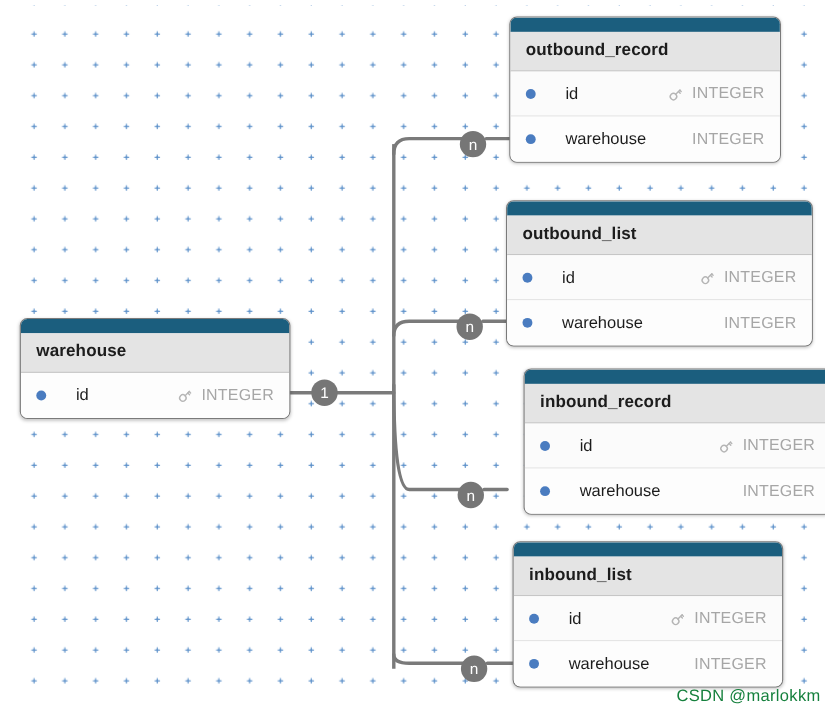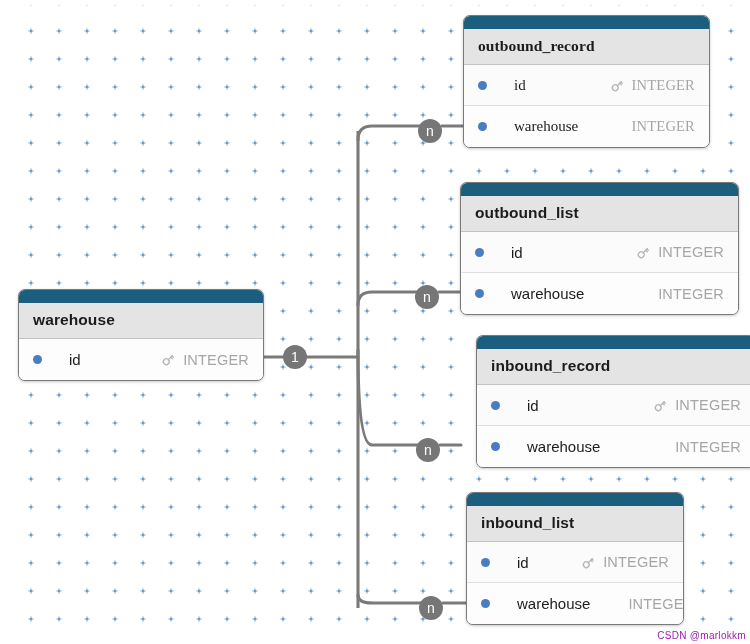--- a/index.html
+++ b/index.html
@@ -124,22 +124,22 @@
     justify-content: center;
     box-sizing: border-box;
     line-height: 1;
   }
 
   
   #watermark {
     position: absolute;
     right: 4px;
     bottom: 3px;
-    font-size: 10px;
-    color: #a21caf;
+    font-size: 15px;
+    color: #15803d;
     letter-spacing: 0.3px;
     white-space: nowrap;
     user-select: none;
     text-align: center;
   }
 </style>
 </head>
 <body>
 
 <div id="canvas">
@@ -190,21 +190,21 @@
                 <circle cx="4.6" cy="8" r="3.1" fill="none" stroke="#8b8b8b" stroke-width="1.35"></circle>
                 <path d="M 7.7 8 L 13.6 8" stroke="#8b8b8b" stroke-width="1.35" fill="none" stroke-linecap="round"></path>
                 <path d="M 11.4 8 L 11.4 10.4" stroke="#8b8b8b" stroke-width="1.35" fill="none" stroke-linecap="round"></path>
                 <path d="M 13.3 8 L 13.3 9.9" stroke="#8b8b8b" stroke-width="1.35" fill="none" stroke-linecap="round"></path>
               </g>
             </svg>
             <span class="field-type">INTEGER</span>
           </span>
         </div>
       </div>
-      <div class="table-node" style="left: 463px; top: 15px; width: 247px; font-family: Liberation Serif, serif;">
+      <div class="table-node" style="left: 463px; top: 15px; width: 247px;">
         <div class="table-headerbar"></div>
         <div class="table-title">outbound_record</div>
         <div class="field-row">
           <span class="field-bullet"></span>
           <span class="field-name">id</span>
           <span class="field-right">
             <svg class="key-icon" viewBox="0 0 16 16">
               <g transform="rotate(-45 8 8)">
                 <circle cx="4.6" cy="8" r="3.1" fill="none" stroke="#8b8b8b" stroke-width="1.35"></circle>
                 <path d="M 7.7 8 L 13.6 8" stroke="#8b8b8b" stroke-width="1.35" fill="none" stroke-linecap="round"></path>
@@ -292,21 +292,21 @@
                 <circle cx="4.6" cy="8" r="3.1" fill="none" stroke="#8b8b8b" stroke-width="1.35"></circle>
                 <path d="M 7.7 8 L 13.6 8" stroke="#8b8b8b" stroke-width="1.35" fill="none" stroke-linecap="round"></path>
                 <path d="M 11.4 8 L 11.4 10.4" stroke="#8b8b8b" stroke-width="1.35" fill="none" stroke-linecap="round"></path>
                 <path d="M 13.3 8 L 13.3 9.9" stroke="#8b8b8b" stroke-width="1.35" fill="none" stroke-linecap="round"></path>
               </g>
             </svg>
             <span class="field-type">INTEGER</span>
           </span>
         </div>
       </div>
-      <div class="table-node" style="left: 466px; top: 492px; width: 218px;">
+      <div class="table-node" style="left: 466px; top: 492px; width: 246px;">
         <div class="table-headerbar"></div>
         <div class="table-title">inbound_list</div>
         <div class="field-row">
           <span class="field-bullet"></span>
           <span class="field-name">id</span>
           <span class="field-right">
             <svg class="key-icon" viewBox="0 0 16 16">
               <g transform="rotate(-45 8 8)">
                 <circle cx="4.6" cy="8" r="3.1" fill="none" stroke="#8b8b8b" stroke-width="1.35"></circle>
                 <path d="M 7.7 8 L 13.6 8" stroke="#8b8b8b" stroke-width="1.35" fill="none" stroke-linecap="round"></path>

